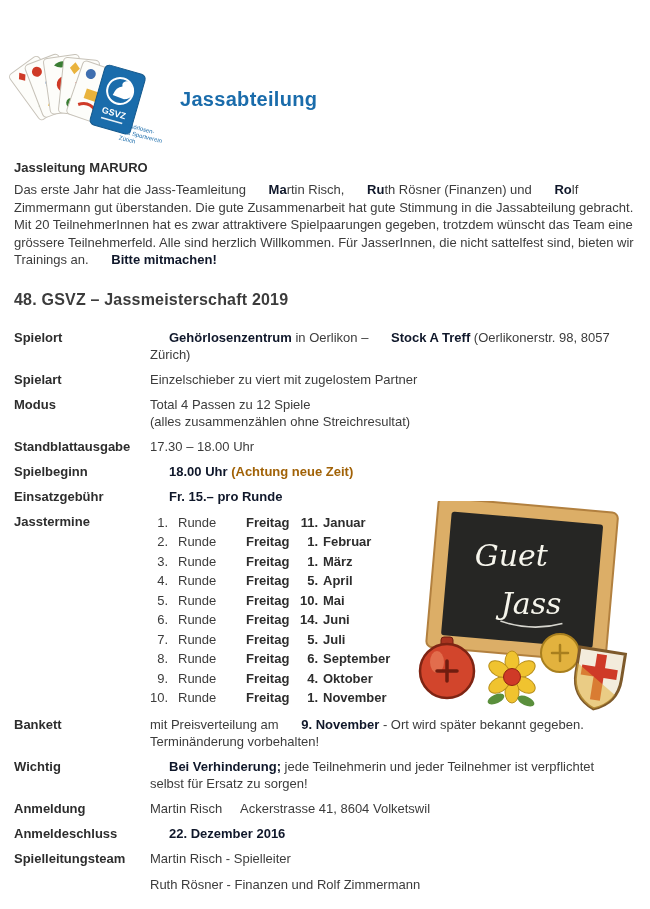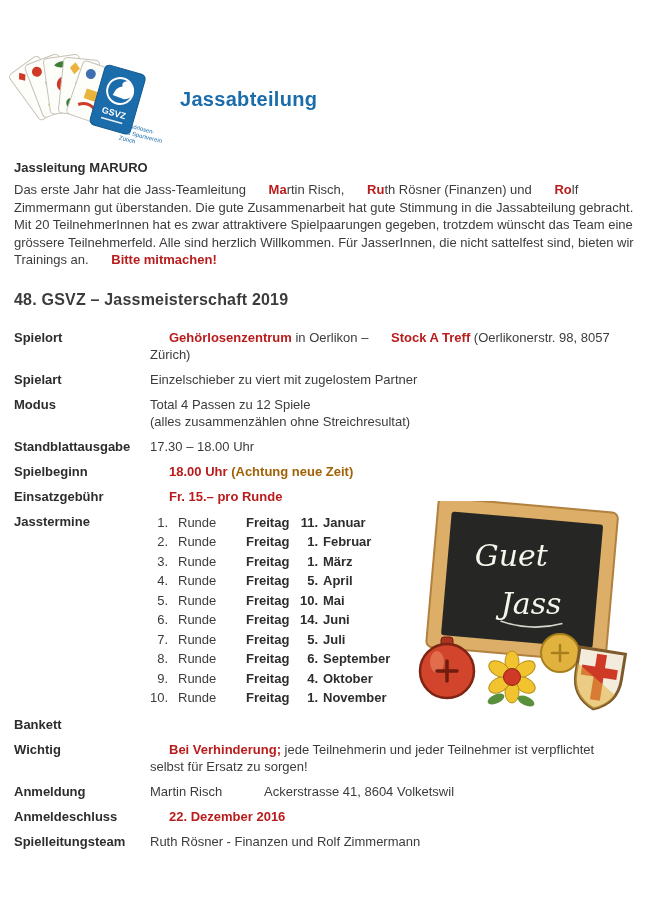--- a/index.html
+++ b/index.html
@@ -6,42 +6,42 @@
   .page {
     position:relative; width:650px; height:909px; overflow:hidden; background:#fff;
     font-family:"Liberation Sans","DejaVu Sans",sans-serif;
     color:#3c3c3c; font-size:13px;
   }
   .header { position:relative; height:152px; }
   .cards-svg { position:absolute; left:6px; top:26px; }
   .app-title { position:absolute; left:180px; top:88px; color:#1a6cab; font-weight:bold; font-size:20px; letter-spacing:0.3px; }
 
   .content { padding:0 14px; }
-  .b { font-weight:bold; color:#b91c1c;padding-left:19px; }
+  .b { font-weight:bold; color:#0f172a;padding-left:19px; }
   .red { color:#a16207; font-weight:bold; }
 
   .intro-heading { font-weight:bold; color:#2d2d2d; margin:8px 0 6px; }
   .intro-text { line-height:17.5px; }
 
   .main-title { font-size:16px; color:#3c3c3c; font-weight:600; margin:22px 0 20px; letter-spacing:0.2px; }
 
   .detail-row { display:flex; margin-bottom:8px; line-height:17px; }
   .detail-row .label { flex:0 0 136px; font-weight:bold; color:#2d2d2d; }
   .detail-row .value { flex:1; }
 
   .jasstermine { position:relative; }
   .round { display:flex; line-height:19.5px; }
   .r-num { width:18px; text-align:right; }
   .r-word { margin-left:10px; width:68px; }
   .r-day { width:52px; font-weight:bold; color:#2d2d2d; }
   .r-dd { width:20px; text-align:right; font-weight:bold; color:#2d2d2d; }
   .r-month { margin-left:5px; font-weight:bold; color:#2d2d2d; }
   .board-svg { position:absolute; right:-4px; top:-12px; }
 
-  .anm-value { display:flex;gap:24px; }
+  .anm-value { display:flex; }
   .anm-name { width:90px; flex:none; }
 </style>
 </head>
 <body>
 
 <div class="page">
 
   <div class="header">
     <svg class="cards-svg" width="172" height="122" viewBox="0 0 172 122">
 
@@ -246,20 +246,24 @@
           <ellipse cx="-13" cy="-8" rx="7" ry="11" fill="#f0c32f" stroke="#b98f1a" transform="rotate(120 -13 -8)"></ellipse>
           <circle cx="0" cy="0" r="8.5" fill="#cf3a27" stroke="#8f2315"></circle>
           <ellipse cx="-16" cy="22" rx="9" ry="4.5" fill="#5a8f3c" transform="rotate(-25 -16 22)"></ellipse>
           <ellipse cx="14" cy="24" rx="9" ry="4.5" fill="#5a8f3c" transform="rotate(25 14 24)"></ellipse>
         </g>
       </svg>
     </div>
 
     <div class="detail-row">
       <div class="label">Bankett</div>
+      <div class="value">
+        <div><span>mit Preisverteilung am </span><span class="b">9. November</span><span> - Ort wird später bekannt gegeben.</span></div>
+        <div>Terminänderung vorbehalten!</div>
+      </div>
     </div>
 
     <div class="detail-row">
       <div class="label">Wichtig</div>
       <div class="value">
         <div><span class="b">Bei Verhinderung;</span><span> jede Teilnehmerin und jeder Teilnehmer ist verpflichtet</span></div>
         <div>selbst für Ersatz zu sorgen!</div>
       </div>
     </div>
 
@@ -274,18 +278,19 @@
     </div>
 
     <div class="detail-row">
       <div class="label">Anmeldeschluss</div>
       <div class="value b">22. Dezember 2016</div>
     </div>
 
     <div class="detail-row">
       <div class="label">Spielleitungsteam</div>
       <div class="value">
+        <div style="margin-bottom:9px;">Martin Risch - Spielleiter</div>
         <div>Ruth Rösner - Finanzen und Rolf Zimmermann</div>
       </div>
     </div>
 
   </div>
 </div>
 
 </body></html>

